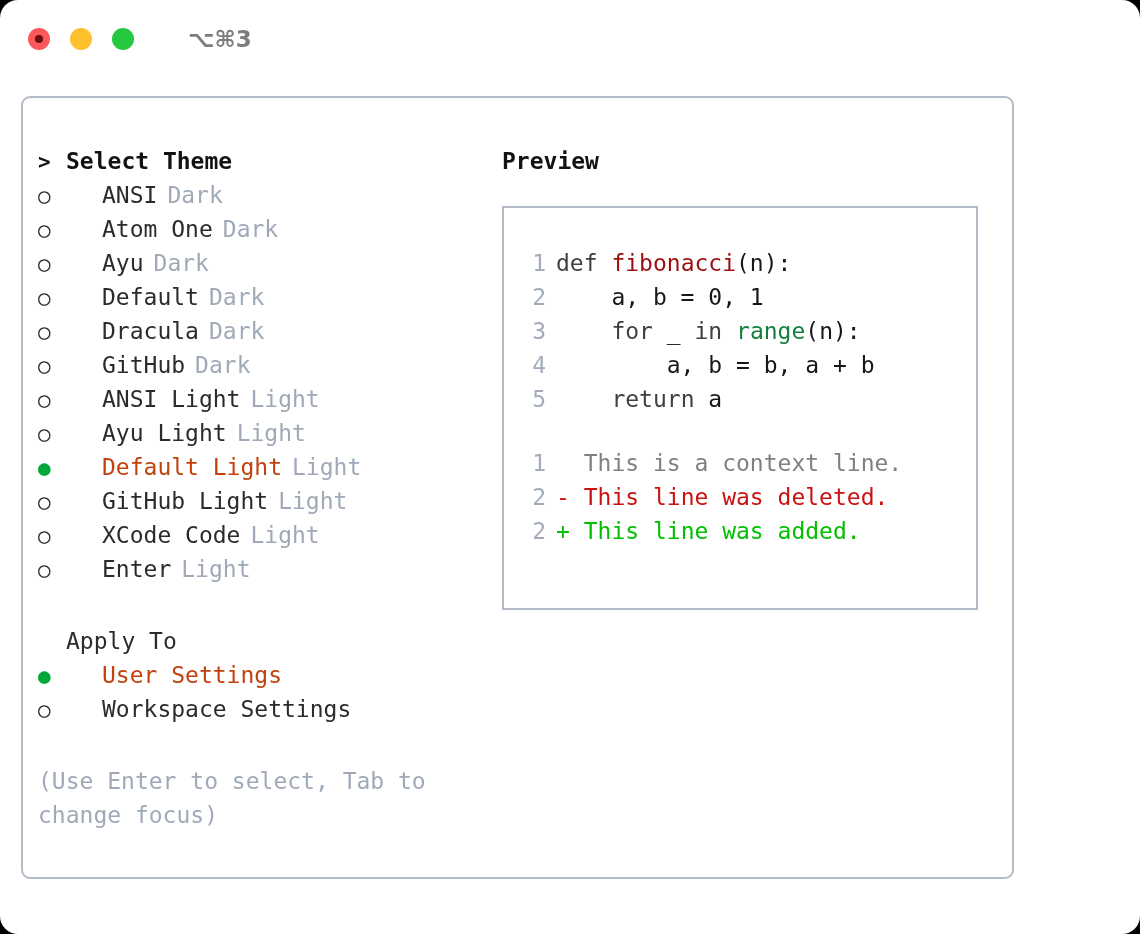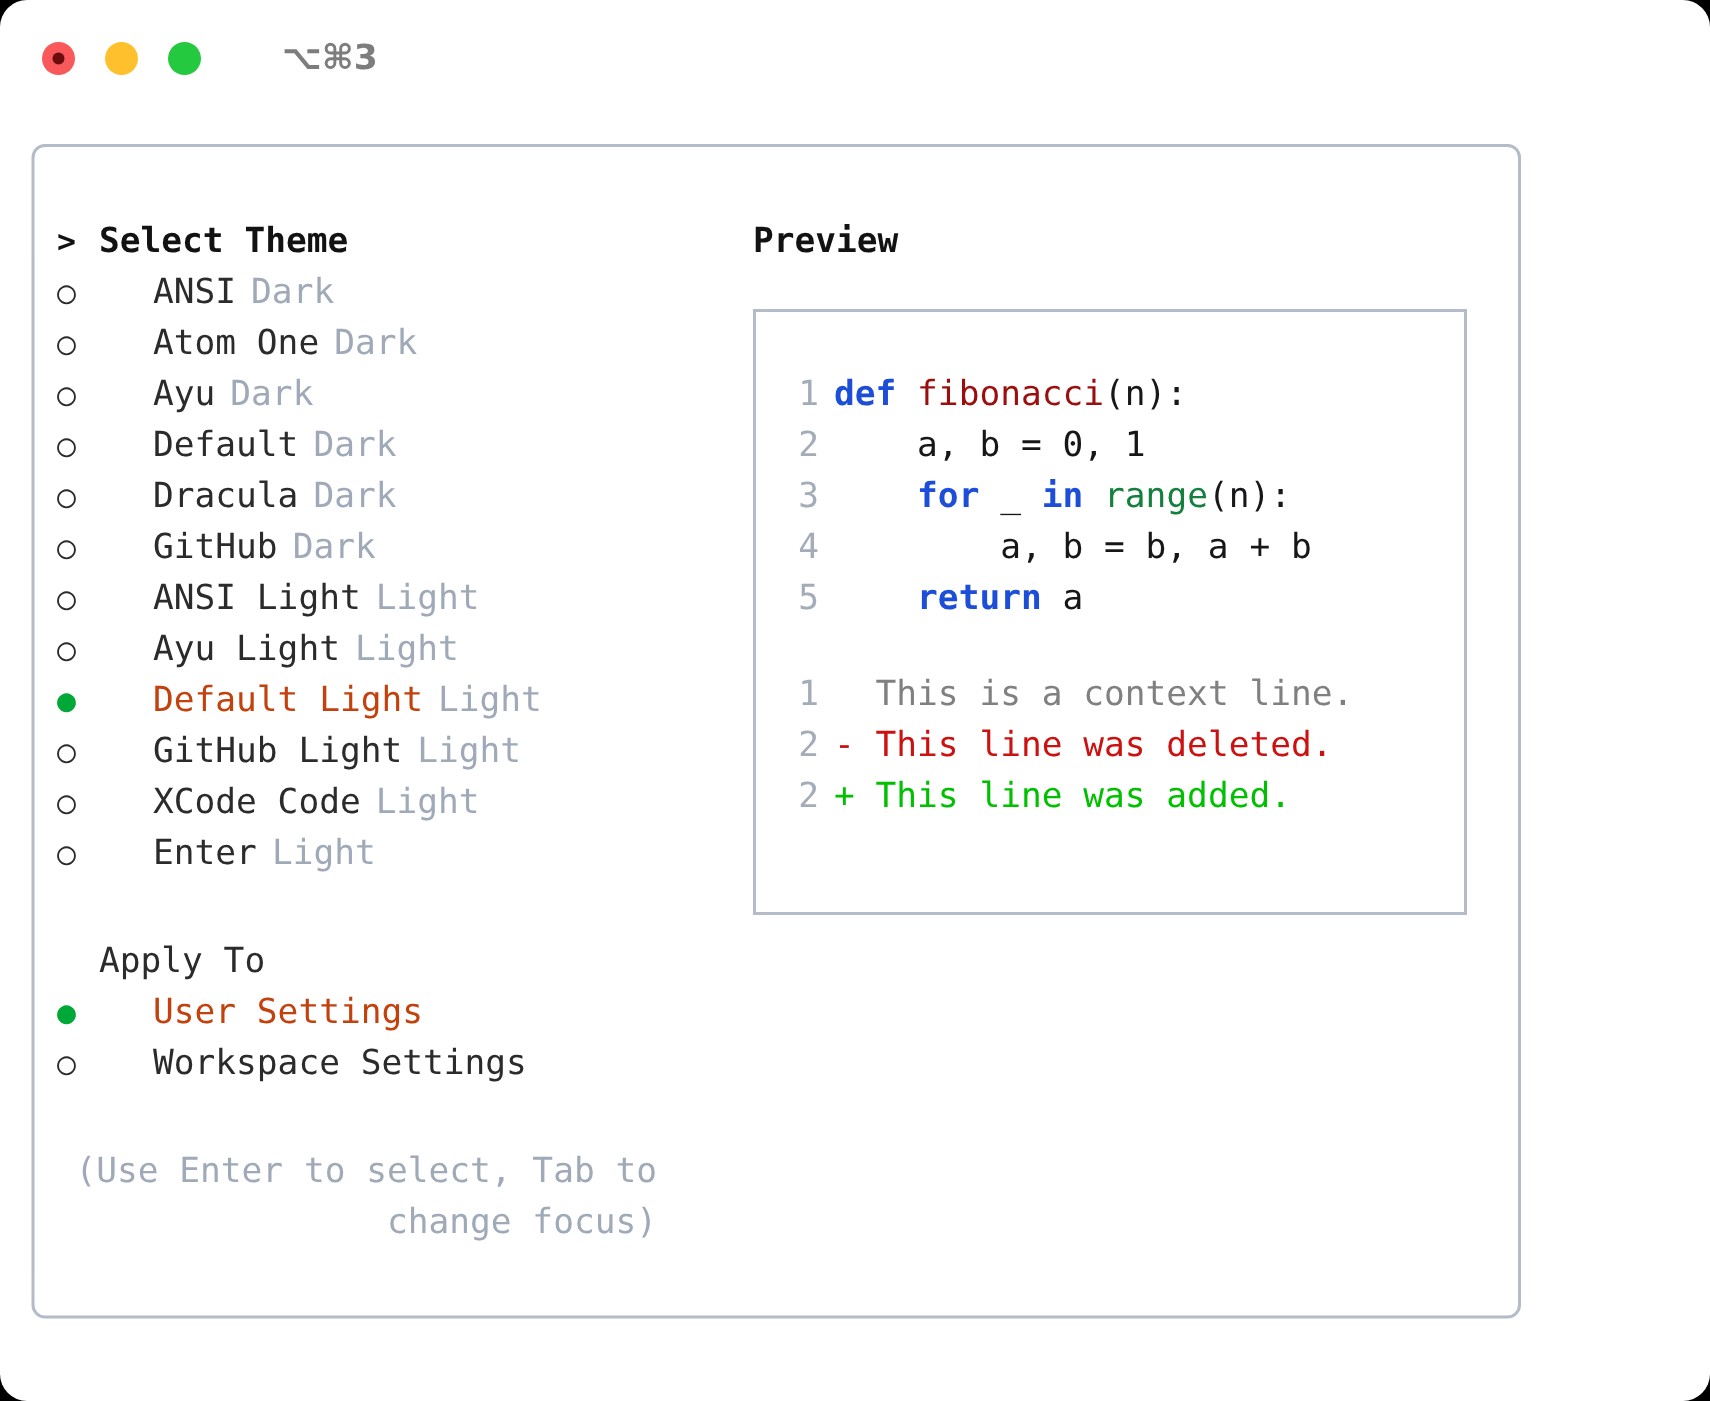--- a/index.html
+++ b/index.html
@@ -132,21 +132,20 @@
 
   .spacer-lg { height: 38px; }
   .spacer-md { height: 34px; }
 
   .hint {
     color: #9fa9b8;
     font-size: 23px;
     line-height: 34px;
     width: 400px;
     white-space: pre-wrap;
-    text-align: right;
   }
 
   
   .right-col {
     position: absolute;
     left: 479px;
     top: 50px;
     width: 490px;
   }
   .preview-title {
@@ -179,21 +178,21 @@
   .lineno {
     display: inline-block;
     width: 30px;
     flex: 0 0 30px;
     text-align: right;
     color: #a3acb8;
     margin-right: 10px;
   }
   .blank-line { height: 30px; }
 
-  .tok-kw      { color: #1d4ed8; font-weight: bold; }
+  .tok-kw      { color: #404040; }
   .tok-fn      { color: #9c0e0e; }
   .tok-plain   { color: #17171a; }
   .tok-builtin { color: #15803d; }
 
   .diff-ctx { color: #808080; text-align: right; }
   .diff-del { color: #cc1111; }
   .diff-add { color: #00c000; }
 </style>
 </head>
 <body>

